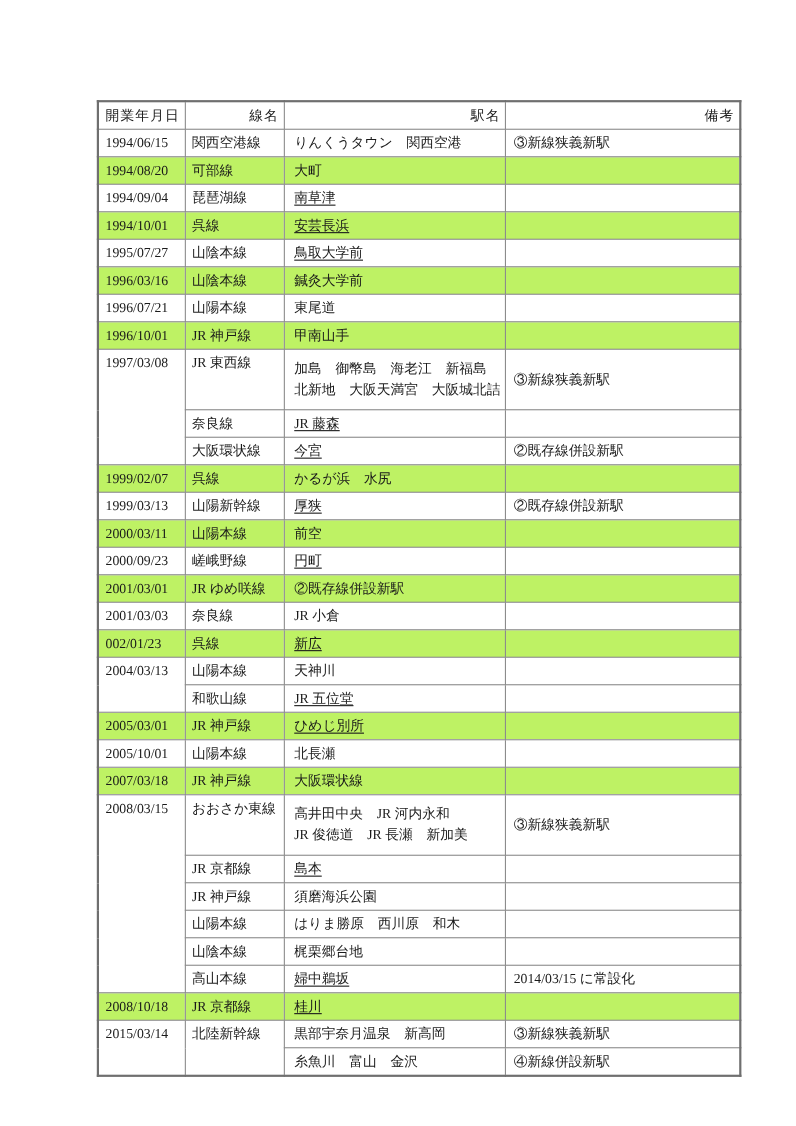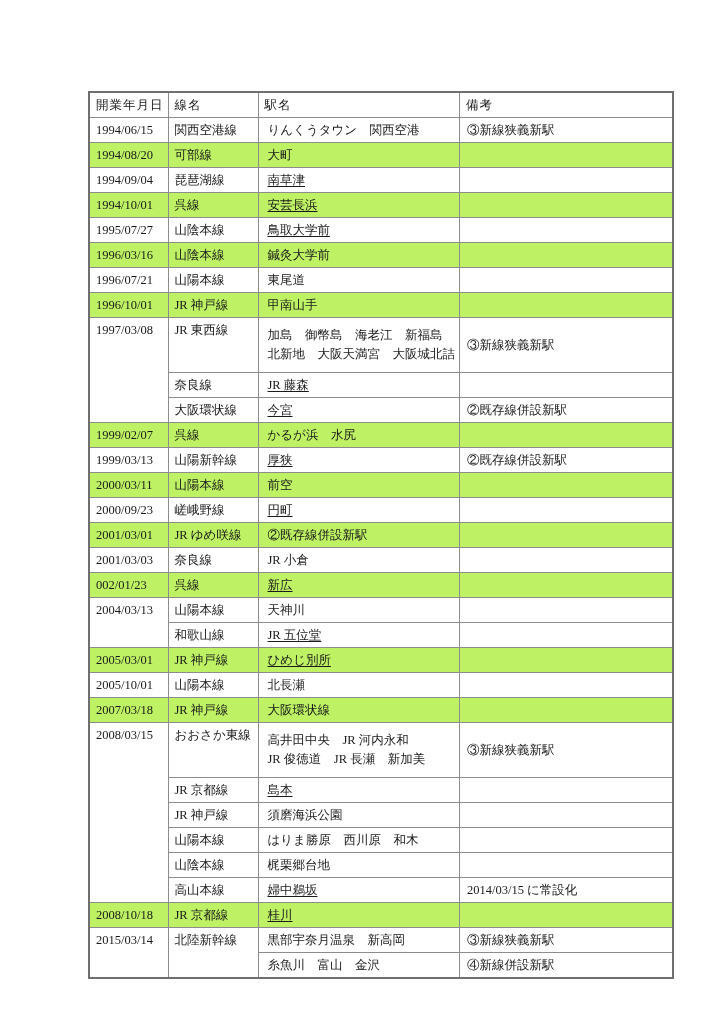--- a/index.html
+++ b/index.html
@@ -21,21 +21,21 @@
     border:1px solid #8c8c8c;
     height:24px;
     padding:0 4px 0 6px;
     font-size:12.5px;
     line-height:1.15;
     vertical-align:middle;
     white-space:nowrap;
     overflow:hidden;
     background:#ffffff;
   }
-  tr.head td{text-align:left;letter-spacing:1px;margin-top:16px;}
+  tr.head td{text-align:right;letter-spacing:1px;margin-top:16px;}
   tr.shaded td{background:#bef264;}
   td.station{padding-left:9px;}
   td.note{padding-left:7px;}
   tr.dbl{height:55px;}
   td.vtop{vertical-align:top;padding-top:5px;}
   .u{text-decoration:underline;text-underline-offset:2px;}
   .line2{display:block;line-height:19px;}
   .pagenum{
     position:absolute;left:0;right:0;top:958px;text-align:center;
     font-family:"Liberation Sans","DejaVu Sans",sans-serif;

